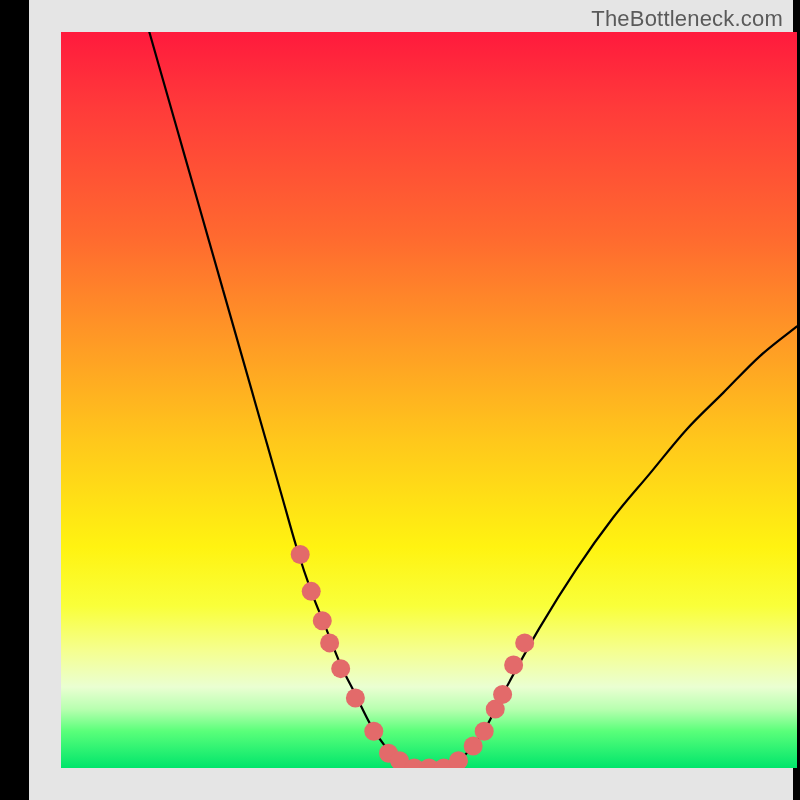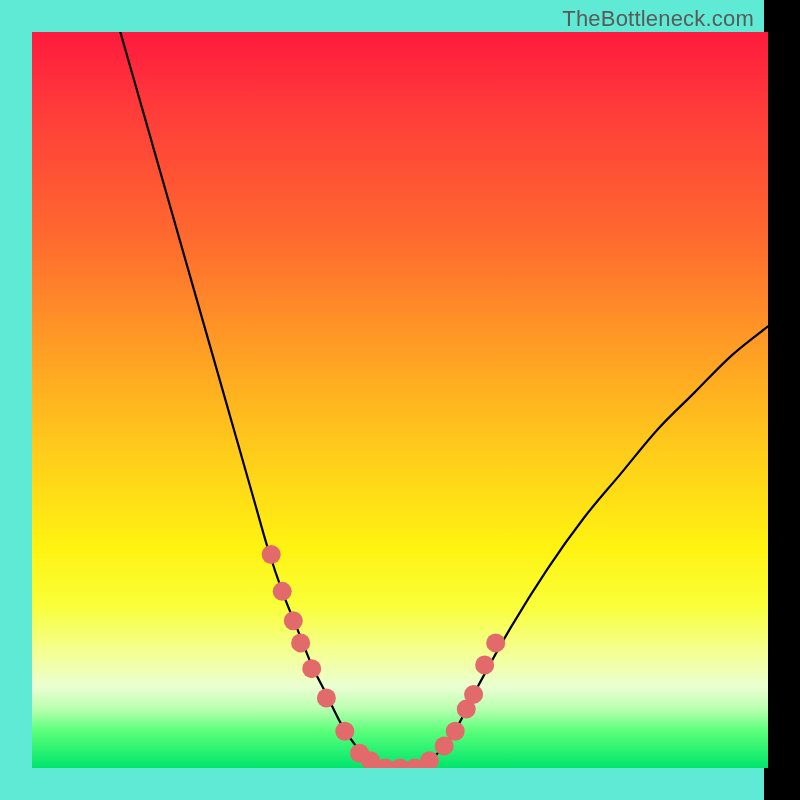--- a/index.html
+++ b/index.html
@@ -8,21 +8,22 @@
     width: 800px;
     height: 800px;
     overflow: hidden;
     background: #000;
     font-family: Arial, Helvetica, sans-serif;
   }
   .frame {
     position: relative;
     width: 764px;
     height: 800px;
-    background: #5eead4;
+    background: #e5e5e5;
+    margin-left: 29px;
   }
   .plot-area {
     position: absolute;
     left: 32px;
     top: 32px;
     width: 736px;
     height: 736px;
     background: linear-gradient(
       to bottom,
       #ff1a3d 0%,

